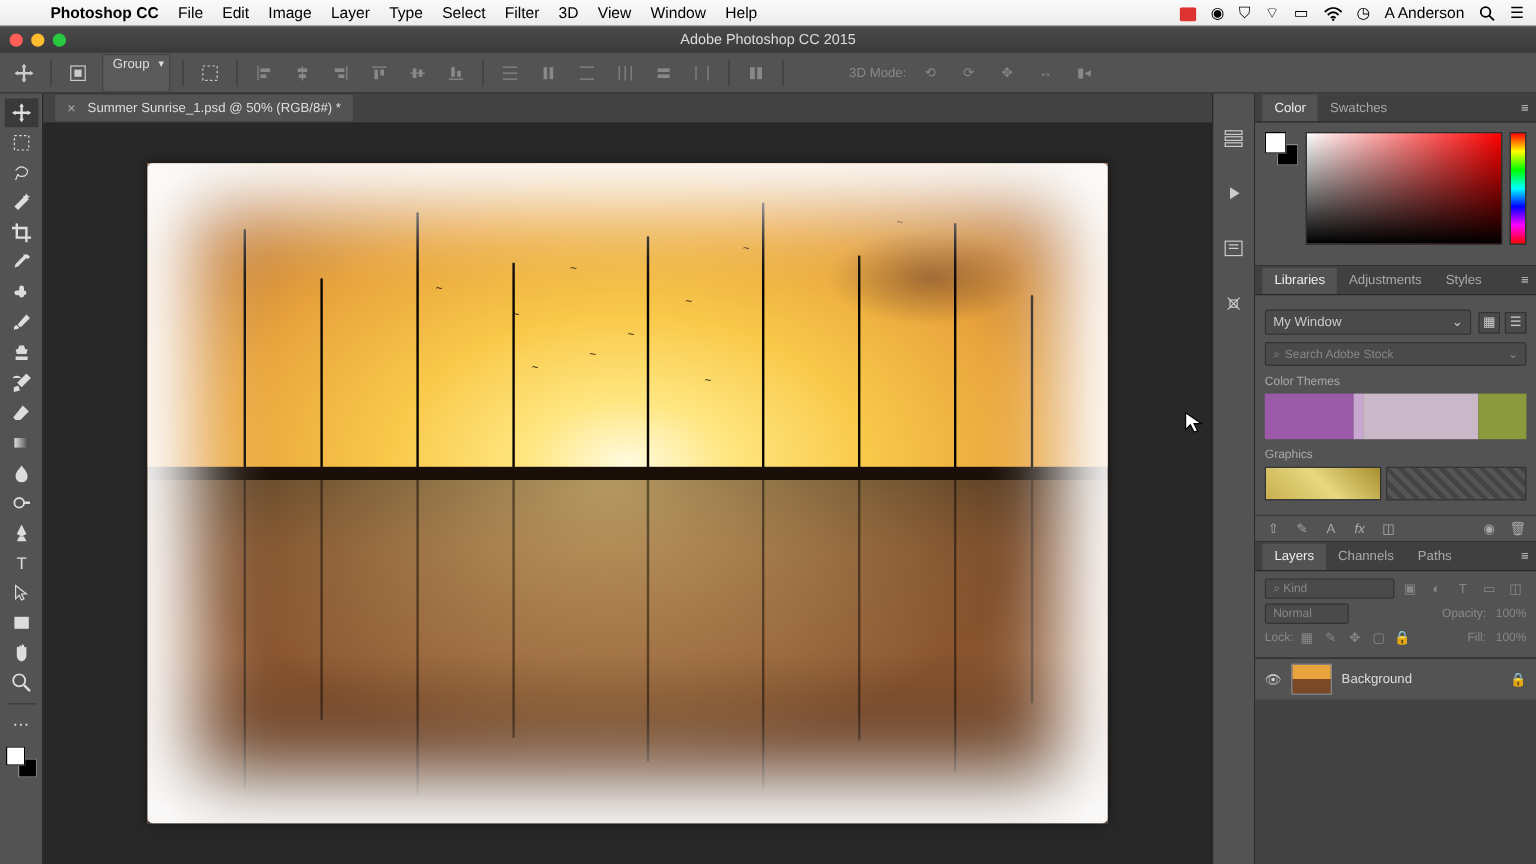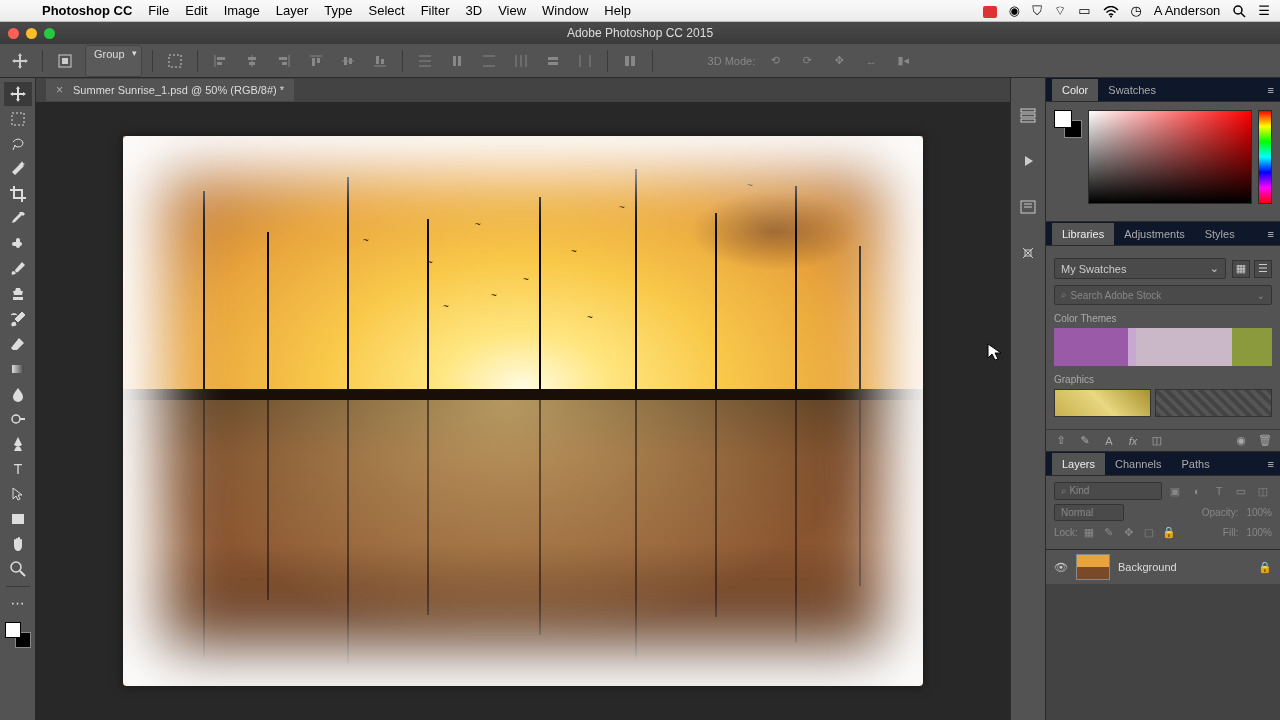--- a/index.html
+++ b/index.html
@@ -70,21 +70,21 @@
 .status-bar .caret { font-size: 8px; }
 
 .cursor { position: absolute; top: 240px; left: 950px; pointer-events: none; z-index: 100; }
 
 
 .right-dock { width: 36px; background: #535353; border-left: 1px solid #2a2a2a; border-right:1px solid #2a2a2a; display: flex; flex-direction: column; align-items: center; padding-top: 26px; gap: 24px;}
 .dock-icon { width: 22px; height: 22px; display: flex; align-items: center; justify-content: center; color: #ccc; }
 
 
 .right-panels { width: 234px; background: #535353; display: flex; flex-direction: column; }
-.panel-tabs { height: 24px; background: #0f172a; display: flex; align-items: center; padding-left: 6px; border-bottom:1px solid #2a2a2a; position:relative;}
+.panel-tabs { height: 24px; background: #404040; display: flex; align-items: center; padding-left: 6px; border-bottom:1px solid #2a2a2a; position:relative;}
 .panel-tab { padding: 5px 10px; font-size: 11px; color: #aaa; cursor:default;}
 .panel-tab.active { background: #535353; color: #eee; }
 .panel-menu { position:absolute; right:6px; color:#ccc; font-size:11px; }
 
 .color-panel { height: 120px; padding: 8px; display: flex; gap: 6px; border-bottom: 1px solid #2a2a2a; }
 .color-swatches-mini { position: relative; width: 28px; height: 28px; }
 .cs-fg { position:absolute; width:18px; height:18px; background:#fff; border:1px solid #000; z-index:2;}
 .cs-bg { position:absolute; width:18px; height:18px; background:#000; border:1px solid #888; bottom:0; right:0;}
 .color-field { flex: 1; height: 94px; background: linear-gradient(to right, #fff, #f00); position: relative; border:1px solid #2a2a2a;}
 .color-field::after { content:""; position:absolute; inset:0; background: linear-gradient(to bottom, transparent, #000);}
@@ -509,21 +509,21 @@
     <div class="lib-panel">
       <div class="panel-tabs">
         <div class="panel-tab active">Libraries</div>
         <div class="panel-tab">Adjustments</div>
         <div class="panel-tab">Styles</div>
         <span class="panel-menu">≡</span>
       </div>
       <div class="lib-body">
         <div class="lib-row">
           <div class="lib-dropdown" style="flex:1">
-            <span>My Swatches</span>
+            <span>My Window</span>
               <span>⌄</span>
           </div>
           <div class="lib-view-icons">
             <div class="lib-view-icon">▦</div>
             <div class="lib-view-icon">☰</div>
           </div>
         </div>
         <div class="lib-search">
           <span>⌕</span>
           <span>Search Adobe Stock</span>

